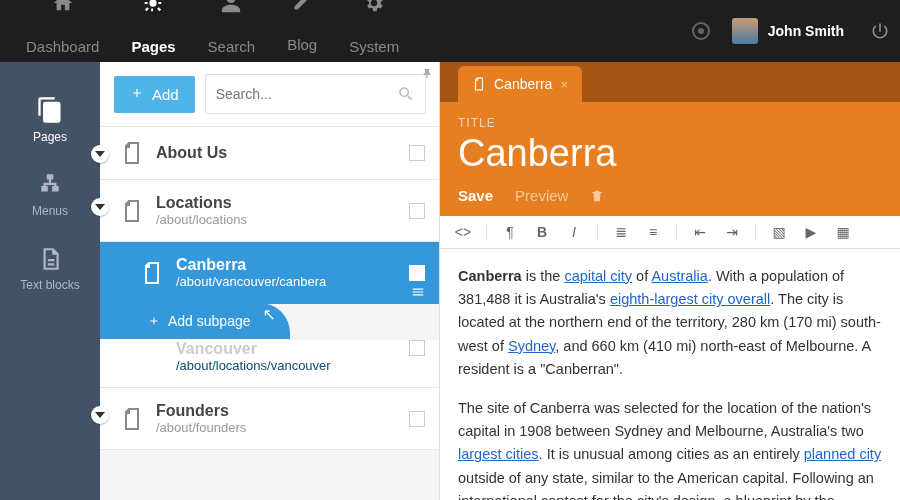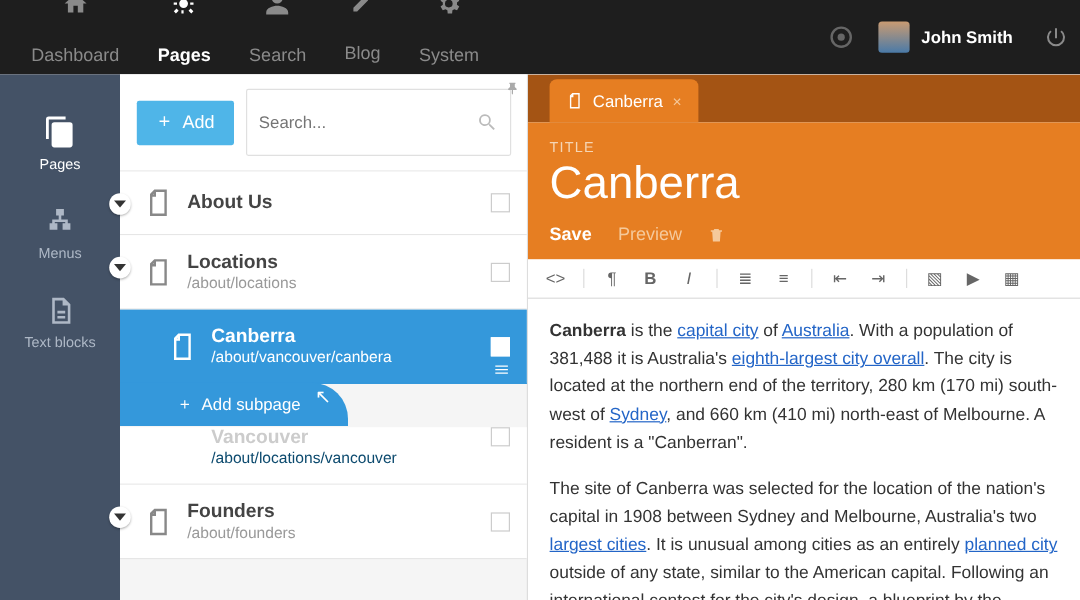--- a/index.html
+++ b/index.html
@@ -29,21 +29,21 @@
 .sidebar .sb-item svg { fill: #aeb8c6; }
 .sidebar .sb-item.active svg { fill: #fff; }
 .sidebar .sb-item span { font-size: 12px; color: #aeb8c6; }
 .sidebar .sb-item.active span { color: #fff; }
 
 
 .tree { width: 340px; background: #f5f5f5; border-right: 1px solid #ddd; position: relative; }
 .tree-top { display: flex; align-items: center; gap: 10px; padding: 12px 14px; background: #fff; border-bottom: 1px solid #e6e6e6; position: relative; }
 .pin-icon { position: absolute; right: 6px; top: 6px; }
 .add-btn { background: #4fb5e8; color: #fff; border: none; padding: 10px 16px; font-size: 15px; display: flex; align-items: flex-start; gap: 8px; cursor: pointer; border-radius: 2px; }
-.search-wrap { flex: 1; display: flex; align-items: center; border: 1px solid #e0e0e0; border-radius: 2px; padding: 0 10px; height: 56px; }
+.search-wrap { flex: 1; display: flex; align-items: center; border: 1px solid #e0e0e0; border-radius: 2px; padding: 0 10px; height: 40px; }
 .search-wrap input { flex: 1; border: none; outline: none; font-size: 14px; color: #888; }
 
 .list { }
 .li-row { display: flex; align-items: center; padding: 14px 14px 14px 20px; border-bottom: 1px solid #e6e6e6; background: #fff; position: relative; cursor: pointer; }
 .li-row.indent1 { padding-left: 40px; }
 .li-row.sel { background: #3498db; color: #fff; border-bottom: 1px solid #3498db; }
 .li-row .file-icon { margin-right: 12px; }
 .li-row .txt { flex: 1; }
 .li-row .txt .title { font-size: 16px; font-weight: 600; color: #444; }
 .li-row .txt .slug { font-size: 13px; color: #999; }

